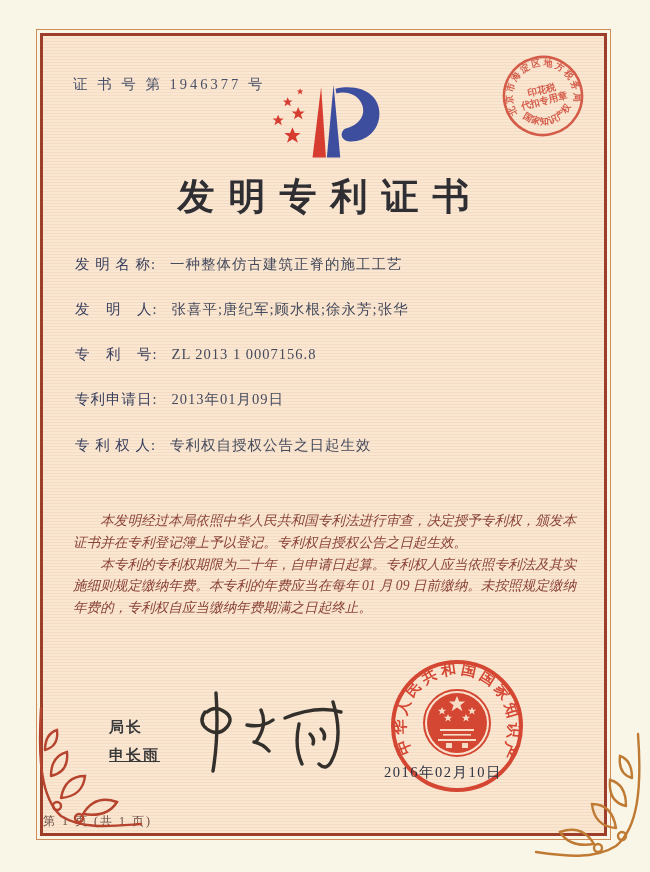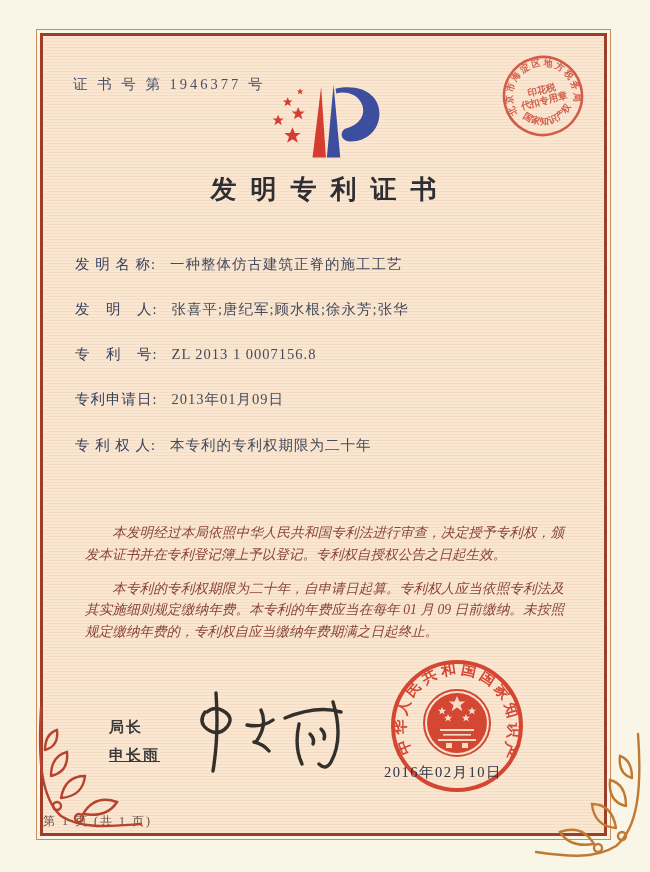--- a/index.html
+++ b/index.html
@@ -15,29 +15,29 @@
     position:absolute;left:40px;top:33px;right:43px;bottom:36px;
     border:3px solid #9d3e2a;
     outline:1px solid #cf8a5a;
     outline-offset:3px;
     background:repeating-linear-gradient(0deg,#f9e7d2 0px,#f9e7d2 2px,#f2d0b6 3px);
     box-sizing:border-box;
   }
   .abs{position:absolute;}
   .cert-no{left:30px;top:39px;font-size:14.5px;color:#4a5068;letter-spacing:3px;}
   .logo{left:50%;top:46px;margin-left:-75px;width:150px;height:86px;}
-  .title{left:0;top:136px;width:100%;text-align:center;font-size:26px;font-weight:600;
+  .title{left:0;top:136px;width:100%;text-align:center;font-size:37px;font-weight:600;
          color:#2e2e33;letter-spacing:14px;text-indent:14px;}
   .row{left:32px;font-size:14.5px;color:#3e4458;letter-spacing:1px;white-space:nowrap;}
   .row .lab{color:#39405e;text-align:right;}
   .row .val{color:#454a5c;margin-left:14px;}
   .r0{top:219px}.r1{top:264px}.r2{top:309px}.r3{top:354px}.r4{top:400px}.r5{top:446px}
   .body-text{left:30px;top:474px;width:503px;font-size:13.6px;line-height:21.8px;
              color:#8a4336;text-align:justify;font-style:italic;}
-  .body-text p{margin:12px;text-indent:2em;}
+  .body-text p{margin:0;text-indent:2em;}
   .sign-title{left:66px;top:682px;font-size:15px;font-weight:bold;color:#3a3a3a;
               font-family:"Liberation Sans","DejaVu Sans",sans-serif;letter-spacing:2px;}
   .sign-name{left:66px;top:710px;font-size:15px;font-weight:bold;color:#3a3a3a;
              font-family:"Liberation Sans","DejaVu Sans",sans-serif;letter-spacing:2px;text-decoration:underline;}
   .sig-svg{left:138px;top:652px;width:175px;height:95px;}
   .seal-svg{left:345px;top:621px;width:138px;height:138px;opacity:.93;}
   .seal-date{left:341px;top:727px;font-size:14.5px;color:#2e3342;letter-spacing:1.5px;z-index:5;}
   .footer{left:0;top:777px;width:100%;font-size:12px;color:#6b4a3f;letter-spacing:2px;}
   .orn{pointer-events:none;}
   .orn-bl{left:-12px;top:666px;width:114px;height:132px;}
@@ -75,21 +75,21 @@
     <div class="abs row r1">
       <span class="lab">发　明　人:</span><span class="val">张喜平;唐纪军;顾水根;徐永芳;张华</span>
     </div>
     <div class="abs row r2">
       <span class="lab">专　利　号:</span><span class="val">ZL 2013 1 0007156.8</span>
     </div>
     <div class="abs row r3">
       <span class="lab">专利申请日:</span><span class="val">2013年01月09日</span>
     </div>
     <div class="abs row r4">
-      <span class="lab">专 利 权 人:</span><span class="val">本专利的专利权期限为二十年</span>
+      <span class="lab">专 利 权 人:</span><span class="val">专利权自授权公告之日起生效</span>
     </div>
 
     <div class="abs body-text">
       <p>本发明经过本局依照中华人民共和国专利法进行审查，决定授予专利权，颁发本证书并在专利登记簿上予以登记。专利权自授权公告之日起生效。</p>
       <p>本专利的专利权期限为二十年，自申请日起算。专利权人应当依照专利法及其实施细则规定缴纳年费。本专利的年费应当在每年 01 月 09 日前缴纳。未按照规定缴纳年费的，专利权自应当缴纳年费期满之日起终止。</p>
     </div>
 
     <div class="abs sign-title">局长</div>
     <div class="abs sign-name">申长雨</div>
 

